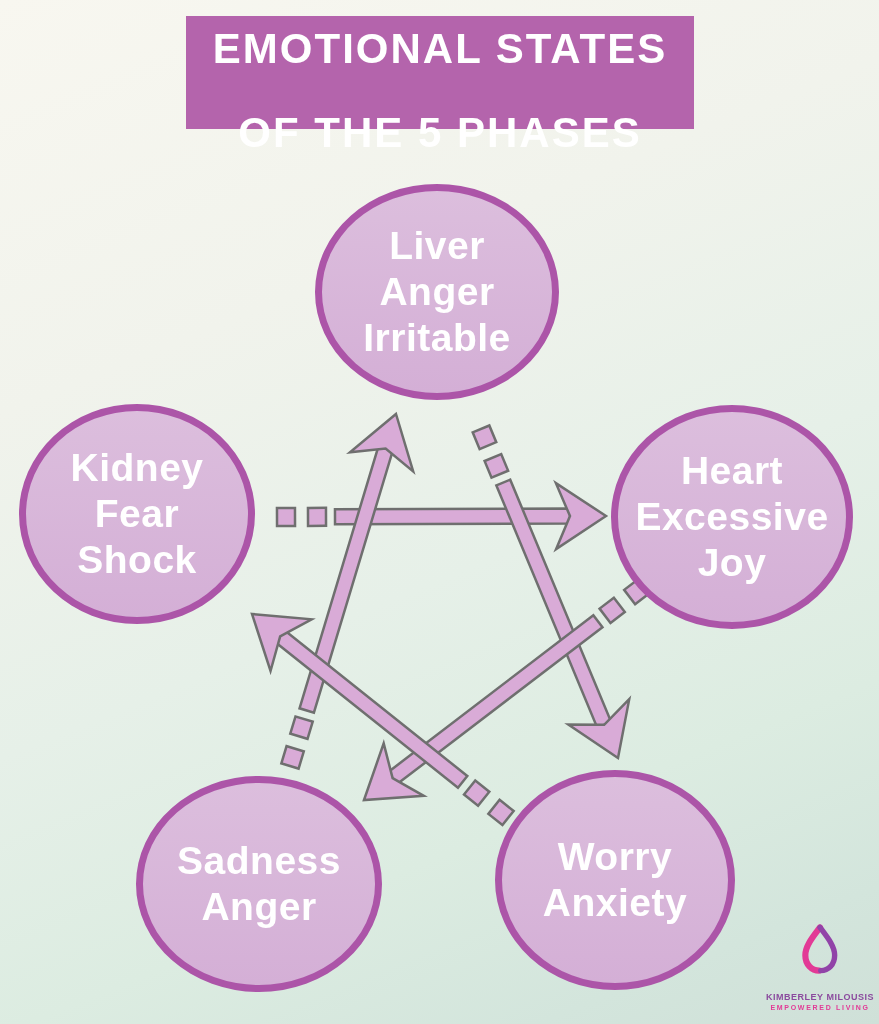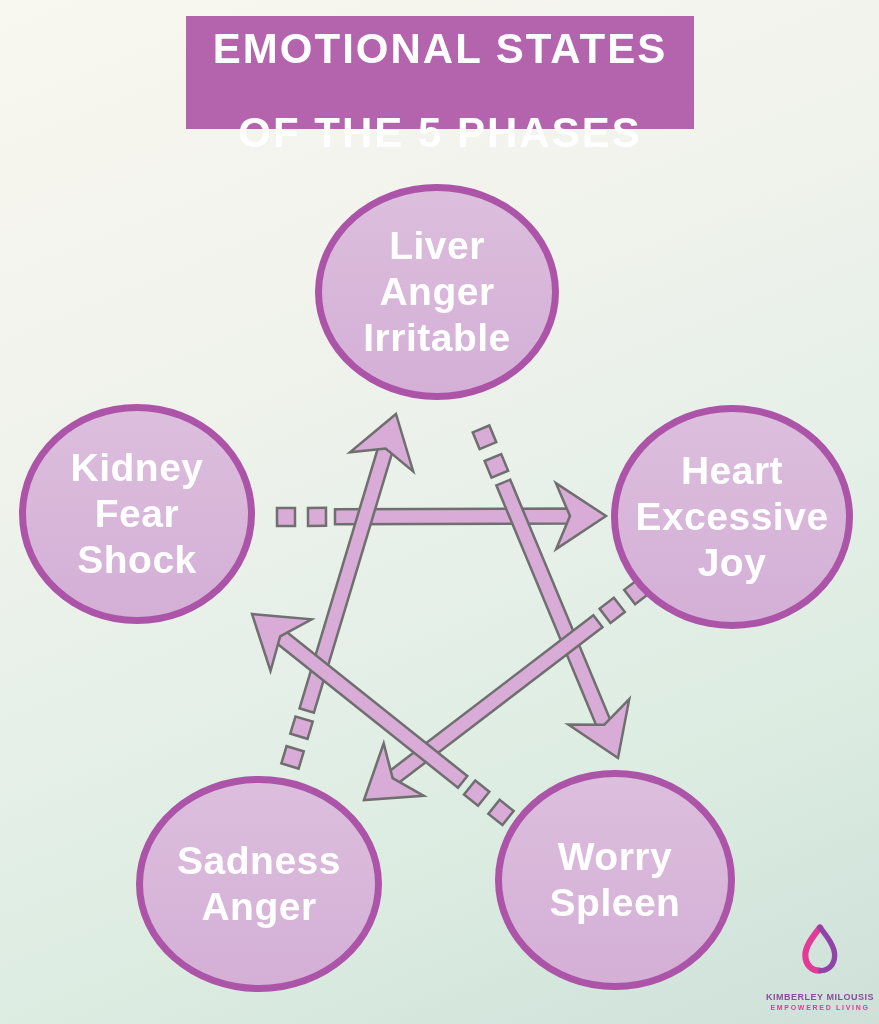--- a/index.html
+++ b/index.html
@@ -109,21 +109,21 @@
         <div class="node-line">Heart</div>
         <div class="node-line">Excessive</div>
         <div class="node-line">Joy</div>
       </div>
       <div class="node" style="left: 136px; top: 776px; width: 246px; height: 216px;">
         <div class="node-line">Sadness</div>
         <div class="node-line">Anger</div>
       </div>
       <div class="node" style="left: 495px; top: 770px; width: 240px; height: 220px;">
         <div class="node-line">Worry</div>
-        <div class="node-line">Spleen</div>
+        <div class="node-line">Anxiety</div>
       </div>
     </div>
 
   <div class="logo">
     <svg width="48" height="54" viewBox="0 0 60 70">
       <path d="M30 7 C21 19 11 31 11 43 C11 55 19 63 29 63" fill="none" stroke="#e23a96" stroke-width="8" stroke-linecap="round"></path>
       <path d="M30 7 C39 19 49 31 49 43 C49 55 41 63 31 63" fill="none" stroke="#9143a8" stroke-width="7" stroke-linecap="round"></path>
     </svg>
     <div class="logo-name">KIMBERLEY MILOUSIS</div>
     <div class="logo-tagline">EMPOWERED LIVING</div>

